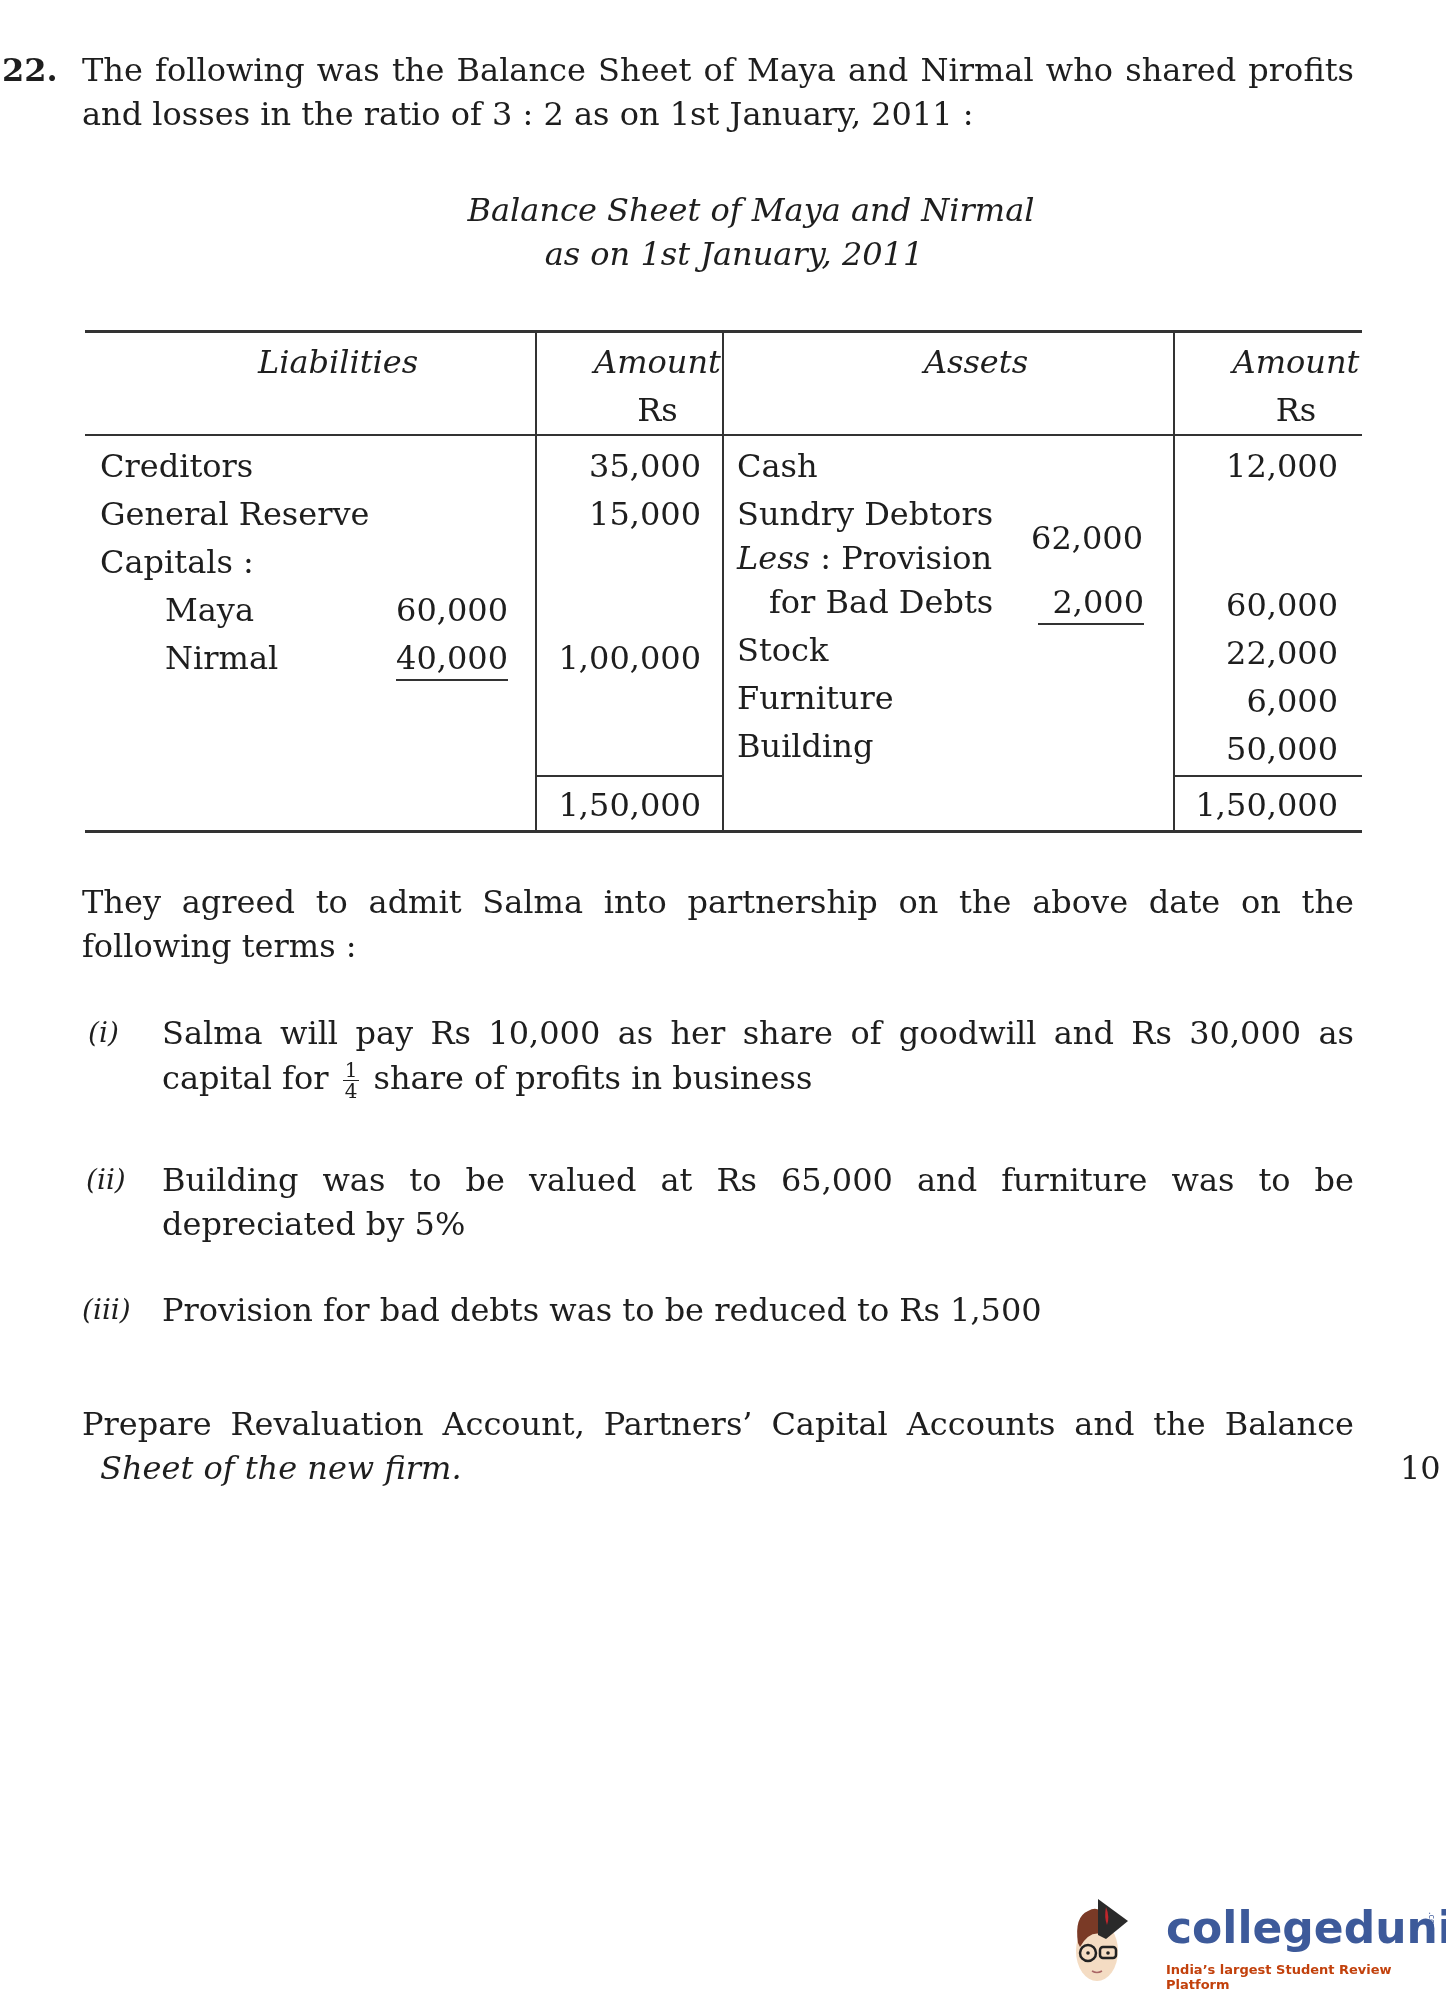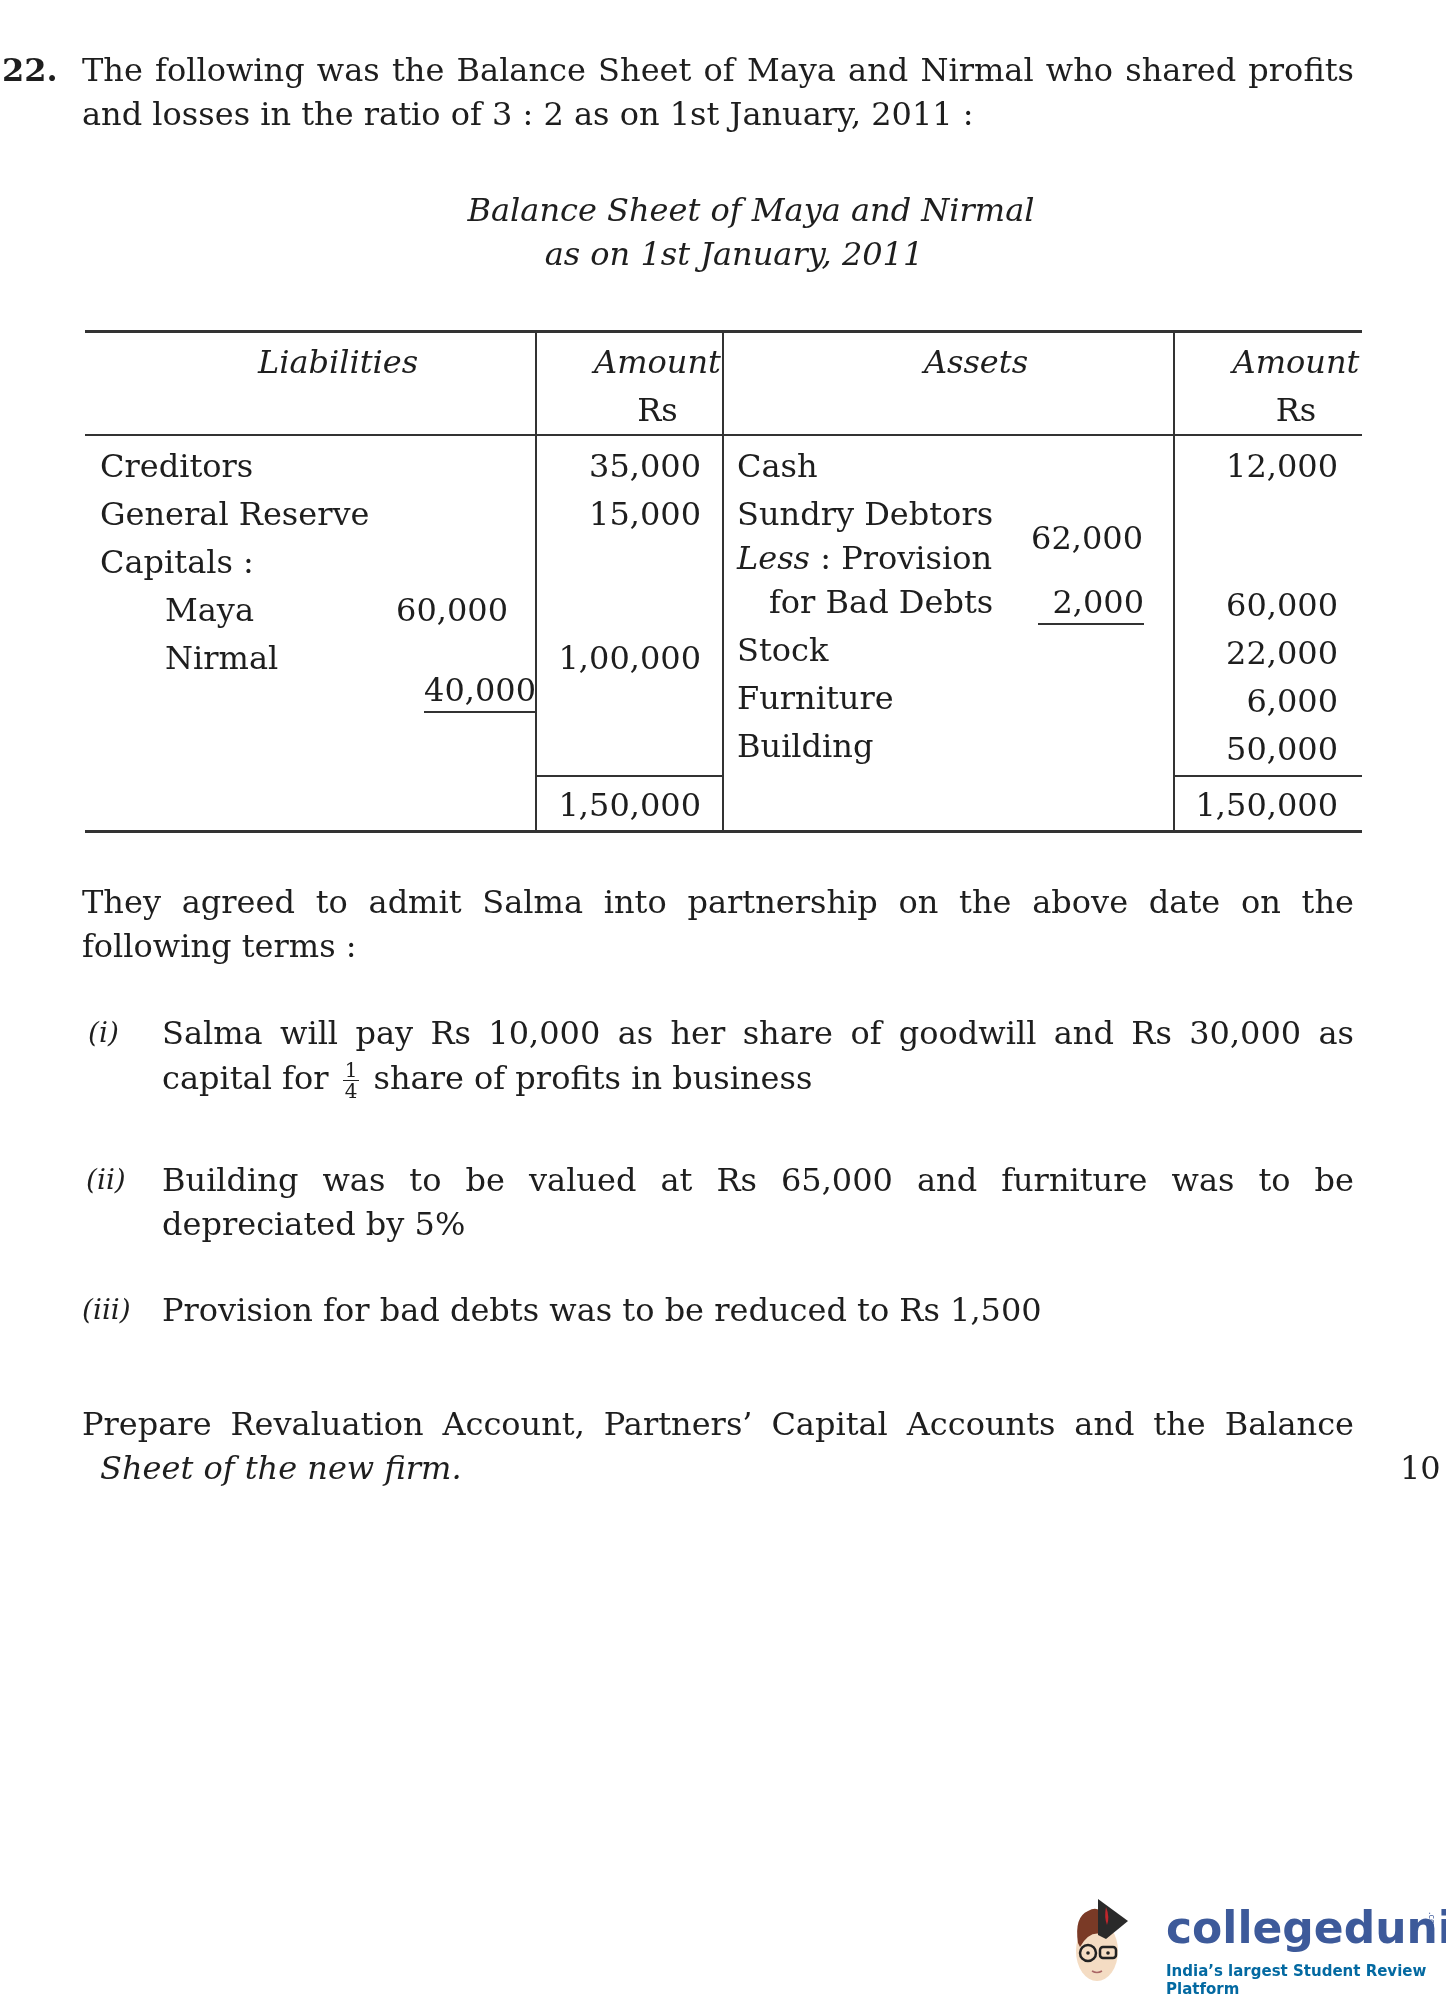--- a/index.html
+++ b/index.html
@@ -15,21 +15,21 @@
   .qnum { font-weight: bold; }
   .line { position: absolute; background: #333; }
   .cell { position: absolute; font-size: 32px; line-height: 40px; white-space: nowrap; }
   .r { text-align: right; }
   .c { text-align: center; padding-left: 28px; }
   .ul { border-bottom: 2px solid #333; padding-bottom: 2px; }
   .frac { display: inline-block; vertical-align: middle; text-align: center; font-size: 20px; line-height: 20px; margin: 0 4px; }
   .frac span { display: block; }
   .frac .num { border-bottom: 1.5px solid #222; padding: 0 2px; }
   .logo-word { font-family: "DejaVu Sans", "Liberation Sans", sans-serif; color: #3d5a9a; font-weight: bold; font-size: 44px; letter-spacing: 0px; }
-  .logo-tag { font-family: "DejaVu Sans", "Liberation Sans", sans-serif; color: #0369a1; font-weight: bold; font-size: 15px; }
+  .logo-tag { font-family: "DejaVu Sans", "Liberation Sans", sans-serif; color: #c2410c; font-weight: bold; font-size: 13px; }
   .logo-com { font-family: "DejaVu Sans", "Liberation Sans", sans-serif; color: #3d5a9a; font-size: 8px; transform: rotate(90deg); transform-origin: left top; }
 </style>
 </head>
 <body>
 
 <div class="abs txt qnum" style="left:2px; top:48px;">22.</div>
 <div class="abs txt just" style="left:82px; top:48px; width:1272px;">The following was the Balance Sheet of Maya and Nirmal who shared profits</div>
 <div class="abs txt" style="left:82px; top:92px;">and losses in the ratio of 3 : 2 as on 1st January, 2011 :</div>
 
 <div class="abs txt it c" style="left:0; width:1446px; top:188px;">Balance Sheet of Maya and Nirmal</div>
@@ -53,21 +53,21 @@
   <div class="cell c" style="left:1174px; width:188px; top:390px;">Rs</div>
 
   <div class="cell" style="left:100px; top:446px;">Creditors</div>
   <div class="cell r" style="left:536px; width:165px; top:446px;">35,000</div>
   <div class="cell" style="left:100px; top:494px;">General Reserve</div>
   <div class="cell r" style="left:536px; width:165px; top:494px;">15,000</div>
   <div class="cell" style="left:100px; top:542px;">Capitals :</div>
   <div class="cell" style="left:165px; top:590px;">Maya</div>
   <div class="cell r" style="left:390px; width:118px; top:590px;">60,000</div>
   <div class="cell" style="left:165px; top:638px;">Nirmal</div>
-  <div class="cell r" style="left:396px; width:112px; top:670px;margin-left:28px;"><span class="ul">40,000</span></div>
+  <div class="cell r" style="left:396px; width:112px; top:638px;"><span class="ul">40,000</span></div>
   <div class="cell r" style="left:536px; width:165px; top:638px;">1,00,000</div>
   <div class="cell r" style="left:536px; width:165px; top:785px;">1,50,000</div>
 
   <div class="cell" style="left:737px; top:446px;">Cash</div>
   <div class="cell r" style="left:1174px; width:164px; top:446px;">12,000</div>
   <div class="cell" style="left:737px; top:494px;">Sundry Debtors</div>
   <div class="cell r" style="left:1000px; width:143px; top:518px;">62,000</div>
   <div class="cell" style="left:737px; top:538px;"><span class="it">Less</span> <span>: Provision</span></div>
   <div class="cell" style="left:769px; top:582px;">for Bad Debts</div>
   <div class="cell r" style="left:1036px; width:108px; top:582px;"><span class="ul" style="padding-left:14px;">2,000</span></div>

